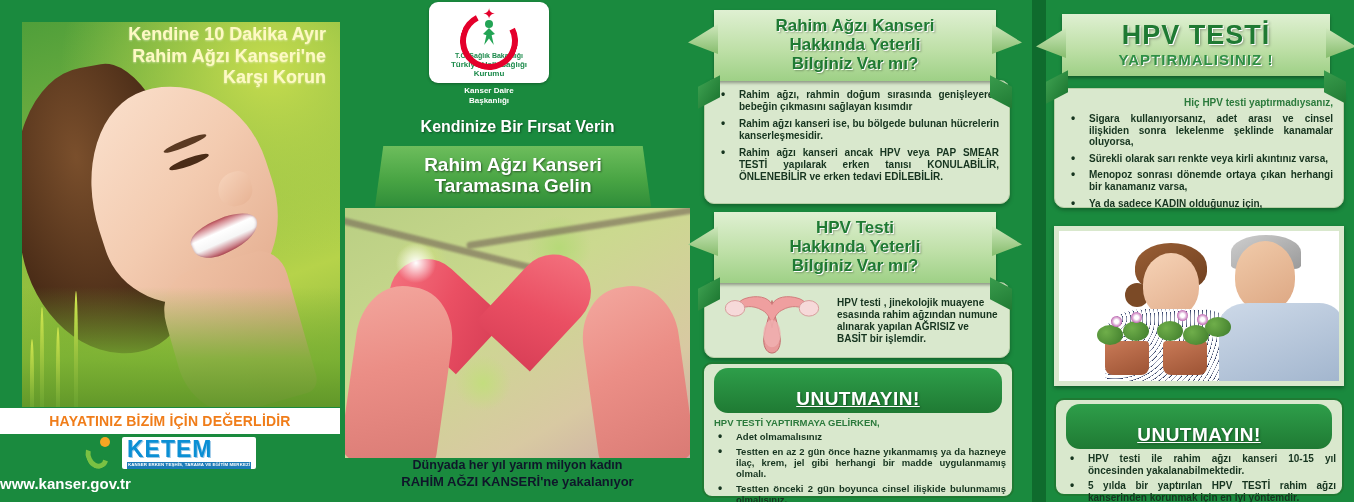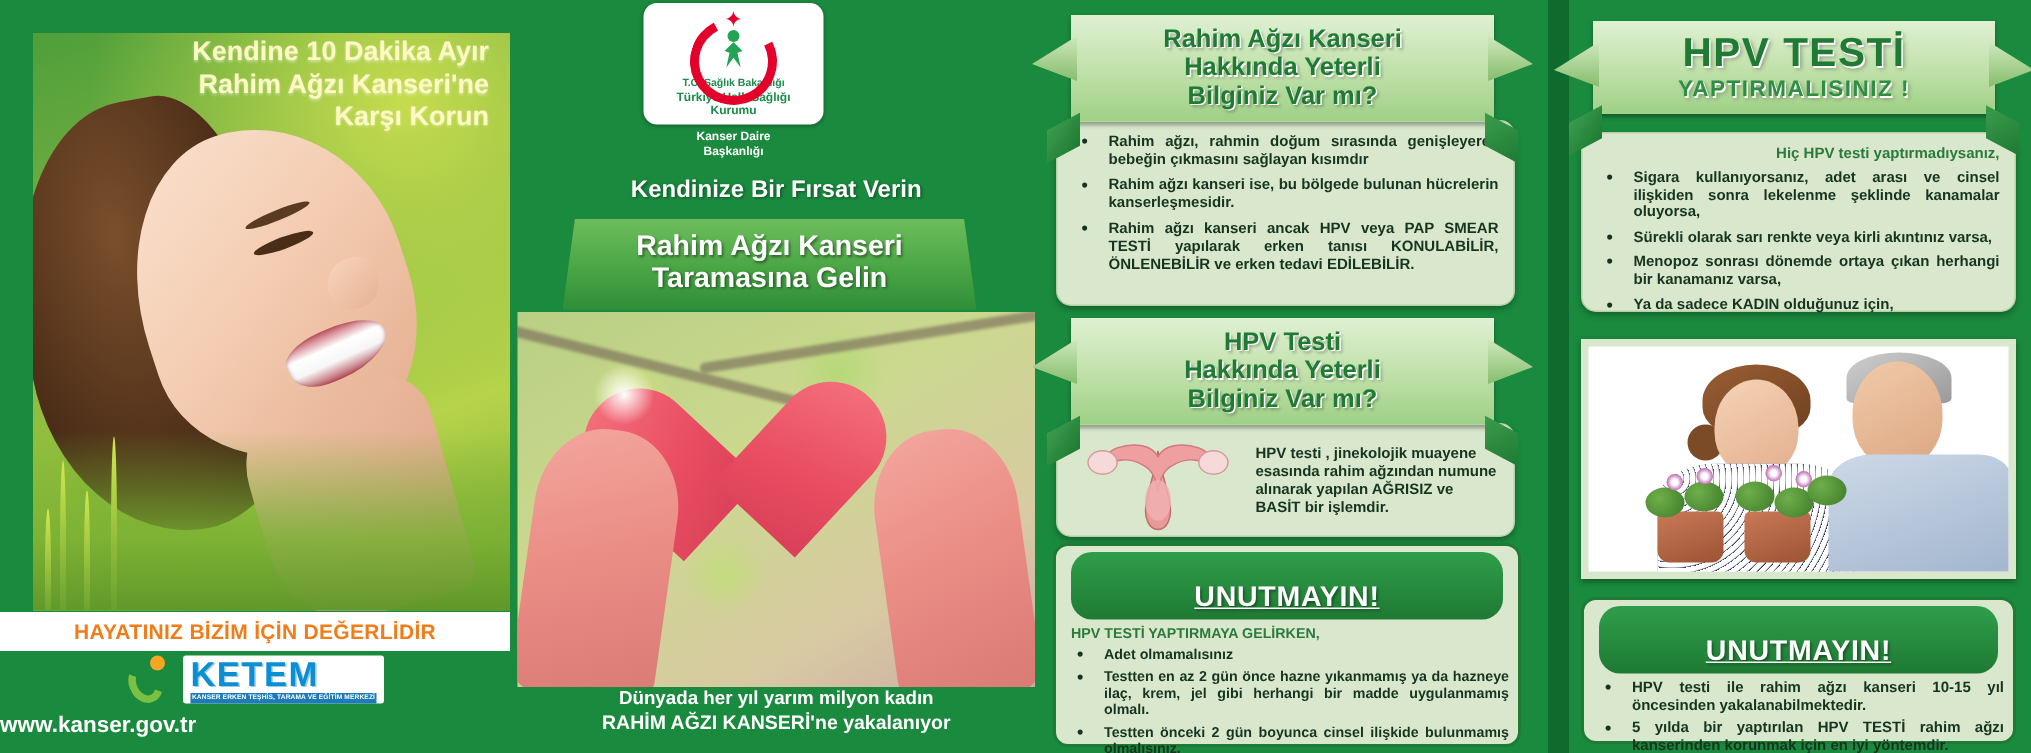--- a/index.html
+++ b/index.html
@@ -267,21 +267,21 @@
   }
   #c2-img .hand {
     position:absolute; bottom:-8px; width:96px; height:180px;
     background: linear-gradient(160deg,#f3a79e 0%,#eb8e86 45%,#d97a74 100%);
     border-radius: 46% 46% 18% 18% / 30% 30% 10% 10%;
   }
   #c2-img .hand.l { left:6px; transform: rotate(8deg); }
   #c2-img .hand.r { right:6px; transform: rotate(-8deg); }
   #c2-cap {
     position:absolute; left:0; top:458px; width:345px; text-align:center;
-    color:#ffffff; line-height:1.25;
+    color:#0f172a; line-height:1.25;
   }
   #c2-cap .a { font-size:12.5px; font-weight:bold; }
   #c2-cap .b { font-size:13px; font-weight:bold; }
 
   
   #col3 { left: 696px; top: 0; width: 330px; height: 502px; }
   #c3-r1 { position:absolute; left:18px; top:10px; width:282px; }
   #c3-r1 .ribbon-title { font-size: 17px; }
   #c3-card1 { position:absolute; left:8px; top:80px; width:306px; height:124px; }
   #c3-card1 ul.blist li { font-size:10px; }

